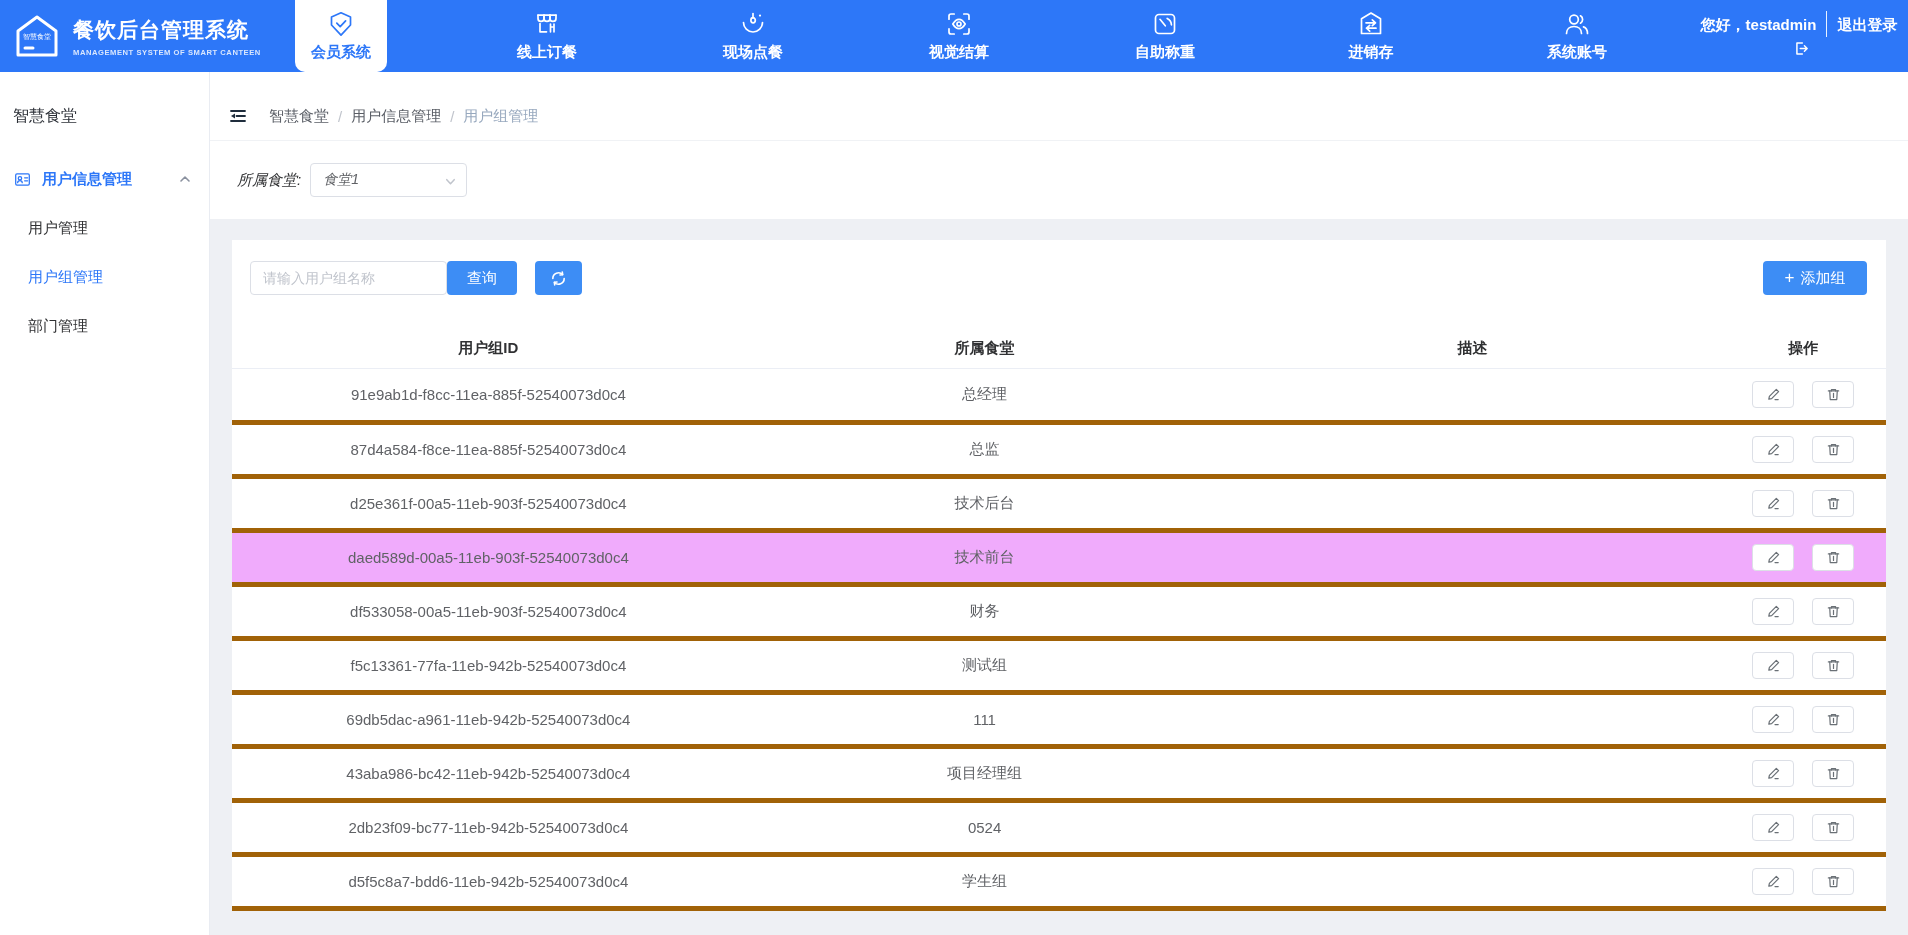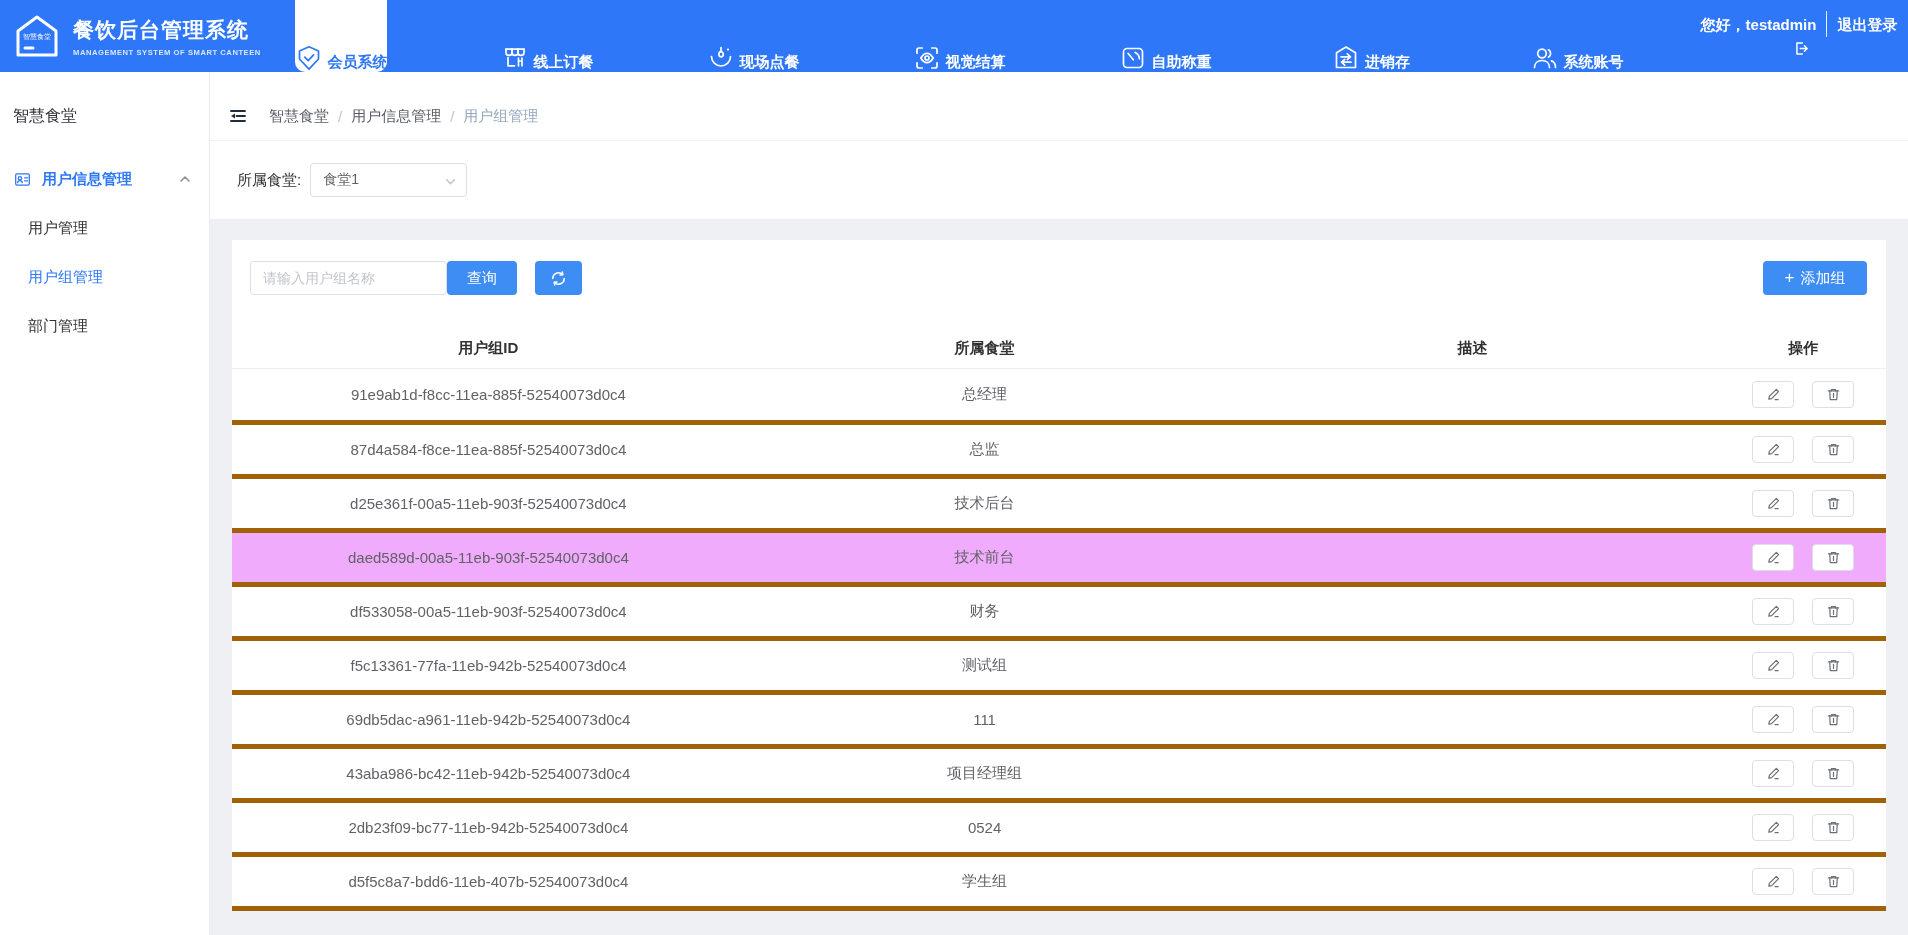--- a/index.html
+++ b/index.html
@@ -8,21 +8,21 @@
   svg { display:block; }
 
   
   .header { height:72px; background:#2d77f8; display:flex; align-items:stretch; }
   .logo-area { width:295px; flex:none; display:flex; align-items:center; padding-left:13px; }
   .logo-svg { flex:none; }
   .logo-text { margin-left:12px; color:#fff; }
   .app-title { font-size:21px; font-weight:bold; letter-spacing:1px; }
   .app-subtitle { font-size:7.6px; color:rgba(255,255,255,.82); letter-spacing:.55px; margin-top:4px; font-weight:bold; }
   .nav-tabs { display:flex; gap:114px; flex:none; }
-  .nav-tab { width:92px; height:72px; display:flex; flex-direction:row; align-items:flex-end; justify-content:center; gap:5px; color:#fff; cursor:pointer; }
+  .nav-tab { width:92px; height:72px; display:flex; flex-direction:column; align-items:center; justify-content:center; gap:5px; color:#fff; cursor:pointer; }
   .nav-tab .tab-label { font-size:15px; font-weight:bold; white-space:nowrap; }
   .nav-tab.active { background:#fff; color:#2d77f8; border-radius:0 0 10px 10px; }
   .tab-icon svg { stroke:currentColor; fill:none; stroke-width:1.7; stroke-linecap:round; stroke-linejoin:round; }
   .user-area { margin-left:auto; width:208px; padding-right:10px; align-self:center; text-align:center; color:#fff; font-weight:bold; font-size:15px; line-height:1.55; word-break:break-all; }
   .vdiv { display:inline-block; width:1px; height:26px; background:rgba(255,255,255,.9); margin:0 10px; vertical-align:-7px; }
   .logout { cursor:pointer; }
   .logout-icon { display:inline-block; vertical-align:-2px; margin-left:5px; }
 
   
   .body-row { display:flex; height:863px; }
@@ -43,21 +43,21 @@
   .chev svg { stroke:#8a919f; fill:none; stroke-width:1.6; stroke-linecap:round; stroke-linejoin:round; }
 
   
   .strip { background:#fff; }
   .crumb-row { height:69px; padding:20px 0 0 18px; display:flex; align-items:center; border-bottom:1px solid #f0f2f5; }
   .fold-btn { cursor:pointer; margin-right:21px; display:flex; }
   .crumb { display:flex; align-items:center; font-size:15px; }
   .crumb-item { color:#5a5e66; cursor:pointer; }
   .crumb-sep { color:#c0c4cc; margin:0 9px; }
   .crumb-item.current { color:#97a8be; cursor:default; }
-  .filter-row { height:78px; display:flex; align-items:center; padding-left:27px; }
+  .filter-row { height:78px; display:flex; align-items:center; padding-left:27px;font-style:italic; }
   .filter-label { font-size:15px; color:#303133; margin-right:9px; }
   .select { position:relative; width:157px; height:34px; border:1px solid #dcdfe6; border-radius:4px; background:#fff; display:flex; align-items:center; padding:0 28px 0 12px; cursor:pointer; }
   .select .sel-value { font-size:14px; color:#606266; }
   .select .sel-chev { position:absolute; right:9px; top:11px; }
 
   
   .gray { flex:1; padding:21px 22px; }
   .card { background:#fff; }
   .toolbar { display:flex; align-items:center; padding:21px 19px 0 18px; }
   .search-input { width:197px; height:34px; border:1px solid #dcdfe6; border-radius:4px; padding:0 12px; font-size:14px; color:#ef4444; outline:none; font-family:inherit; }
@@ -495,21 +495,21 @@
                         <path d="M2.5 4.2 h11"></path>
                         <path d="M5.8 4.2 V2.8 h4.4 v1.4"></path>
                         <path d="M4 4.2 l.5 9.2 h7 l.5-9.2"></path>
                         <path d="M8 6.8 v4.4"></path>
                       </svg>
                     </span>
                   </button>
               </td>
             </tr>
             <tr>
-              <td>d5f5c8a7-bdd6-11eb-407b-52540073d0c4</td>
+              <td>d5f5c8a7-bdd6-11eb-942b-52540073d0c4</td>
               <td>学生组</td>
               <td></td>
               <td>
                 <button class="op-btn">
                     <span>
                       <svg width="15" height="15" viewBox="0 0 16 16">
                         <path d="M11 2.6 l2.4 2.4 L6 12.4 l-3 .6 .6-3 Z"></path>
                         <path d="M9.6 13.4 h3.4"></path>
                       </svg>
                     </span>

